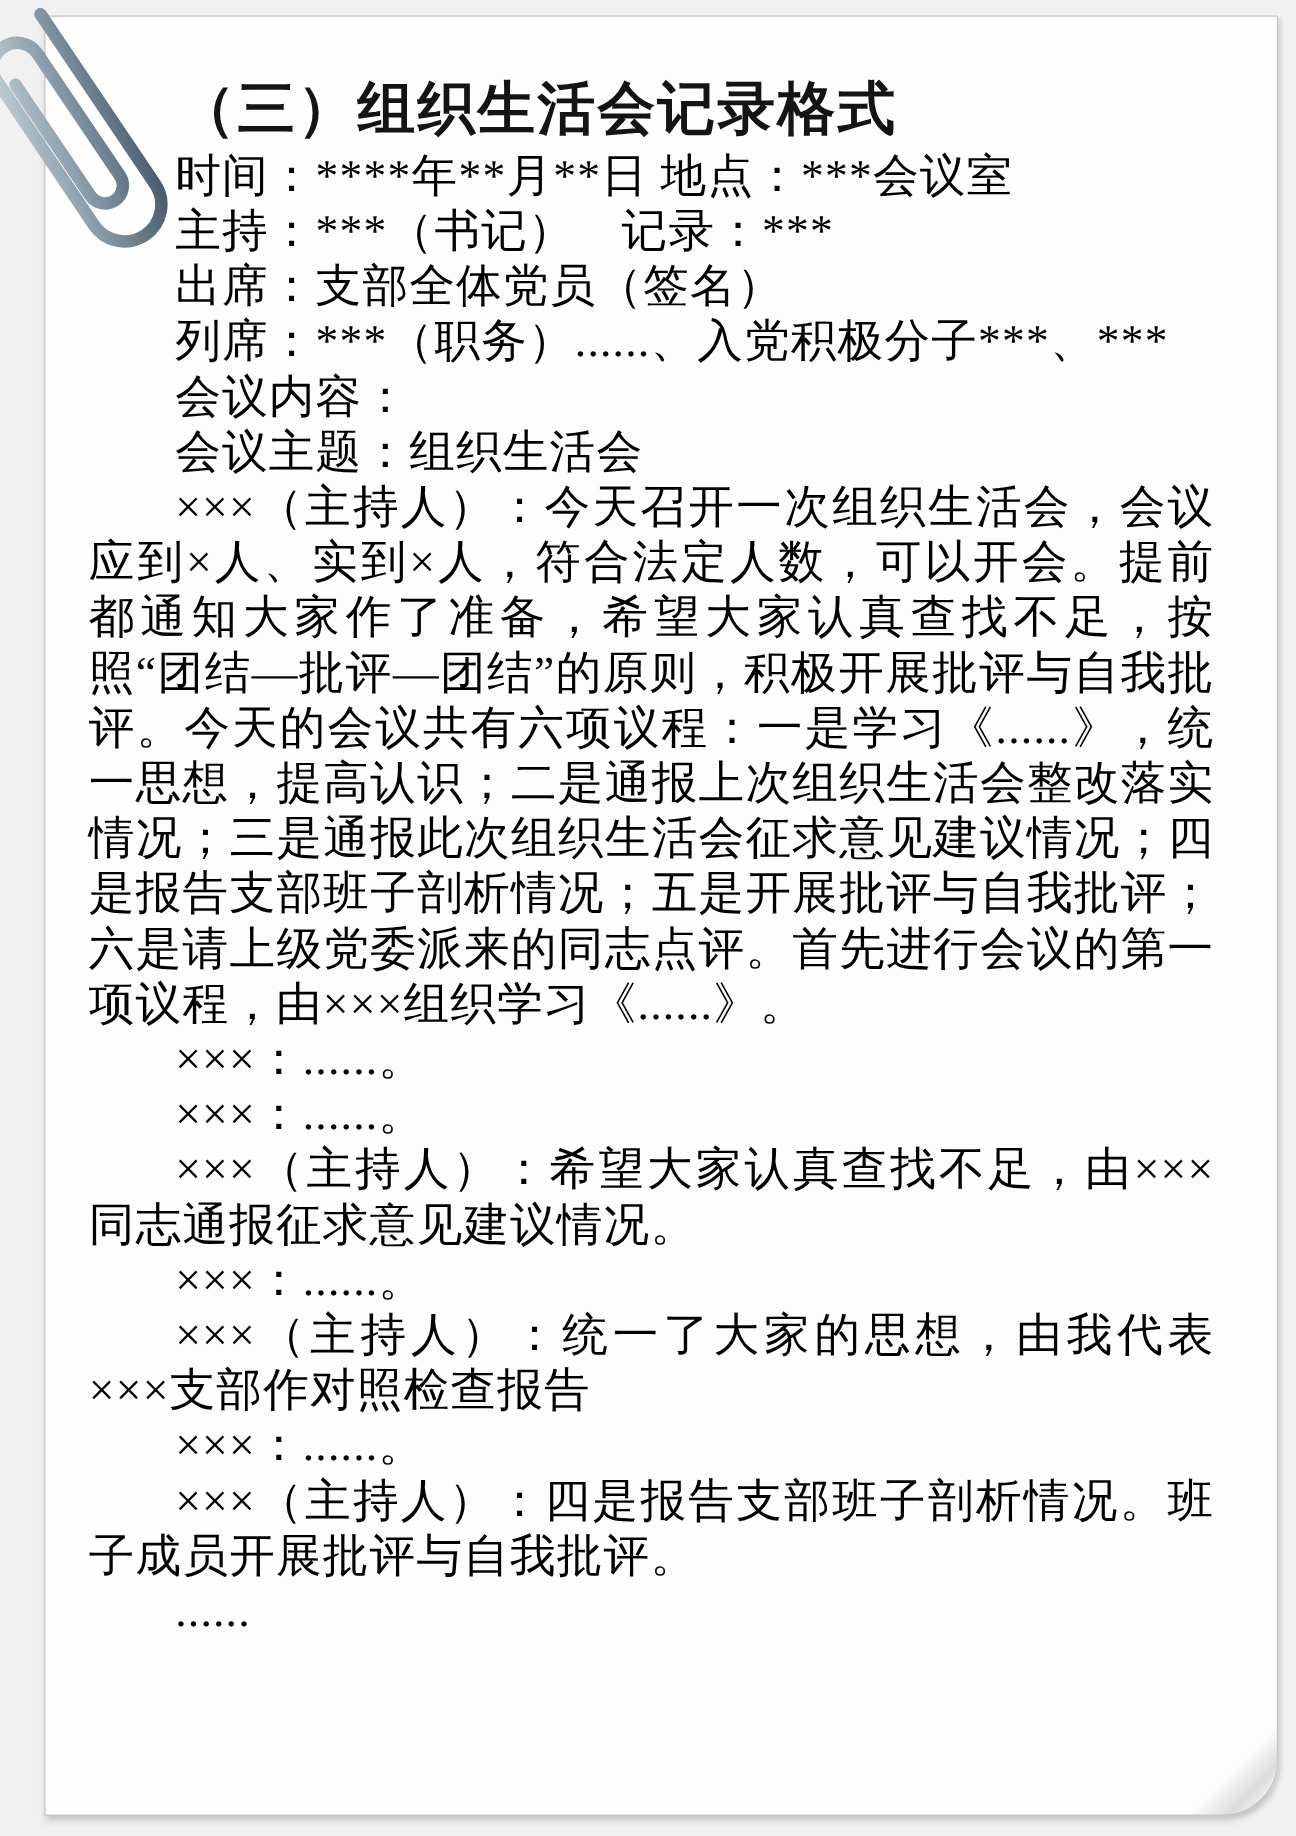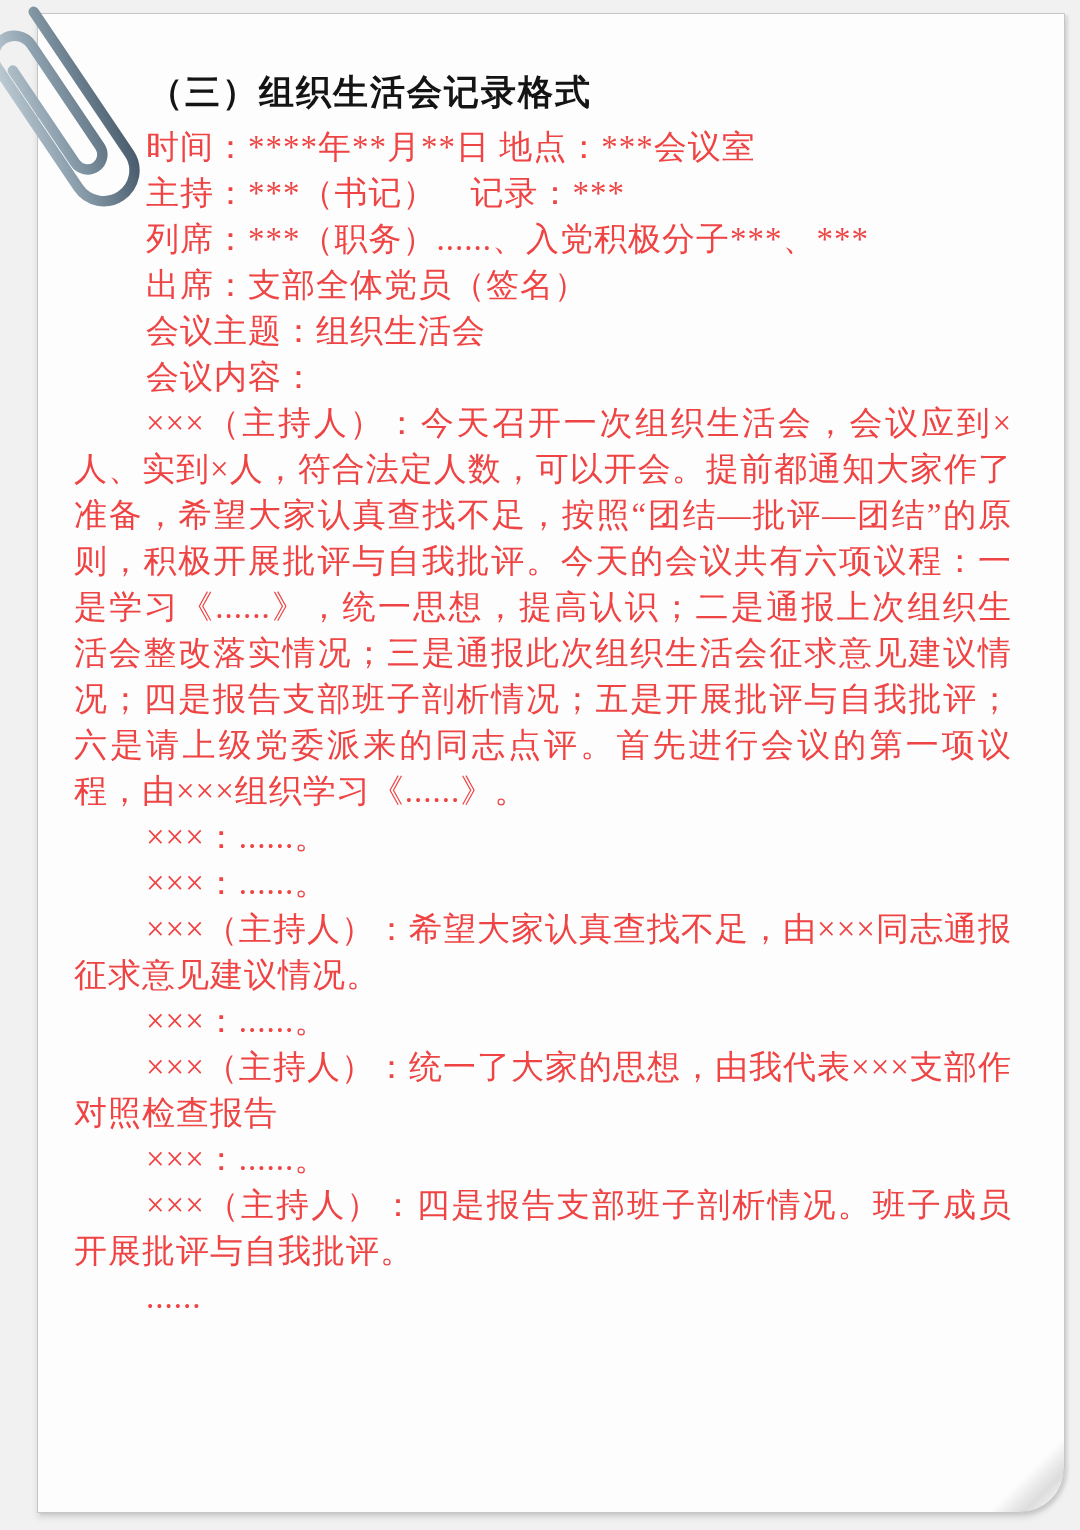--- a/index.html
+++ b/index.html
@@ -42,49 +42,49 @@
     left: 26px;
     top: -26px;
     width: 104px;
     height: 280px;
     transform: rotate(-34deg);
     transform-origin: 50% 50%;
   }
   .doc-title {
     font-family: "Liberation Sans", sans-serif;
     font-weight: bold;
-    font-size: 35px;
+    font-size: 48px;
     line-height: 48px;
     color: #141414;
     margin: 8px 0 8px 0;
     text-indent: 74px;
     letter-spacing: 2px;
   }
   .doc-body p {
-    font-size: 33px;
+    font-size: 38px;
     line-height: 46px;
-    color: #ef4444;
+    color: #000000;
     margin: 0;
     text-indent: 72px;
     text-align: justify;
     letter-spacing: 1px;
   }
 </style>
 </head>
 <body>
 
 <div class="paper">
   <h1 class="doc-title">（三）组织生活会记录格式</h1>
   <div class="doc-body">
     <p>时间：****年**月**日 地点：***会议室</p>
     <p>主持：***（书记）　记录：***</p>
+    <p>出席：支部全体党员（签名）</p>
     <p>列席：***（职务）......、入党积极分子***、***</p>
-    <p>出席：支部全体党员（签名）</p>
+    <p>会议内容：</p>
     <p>会议主题：组织生活会</p>
-    <p>会议内容：</p>
     <p>×××（主持人）：今天召开一次组织生活会，会议应到×人、实到×人，符合法定人数，可以开会。提前都通知大家作了准备，希望大家认真查找不足，按照“团结—批评—团结”的原则，积极开展批评与自我批评。今天的会议共有六项议程：一是学习《......》，统一思想，提高认识；二是通报上次组织生活会整改落实情况；三是通报此次组织生活会征求意见建议情况；四是报告支部班子剖析情况；五是开展批评与自我批评；六是请上级党委派来的同志点评。首先进行会议的第一项议程，由×××组织学习《......》。</p>
     <p>×××：......。</p>
     <p>×××：......。</p>
     <p>×××（主持人）：希望大家认真查找不足，由×××同志通报征求意见建议情况。</p>
     <p>×××：......。</p>
     <p>×××（主持人）：统一了大家的思想，由我代表×××支部作对照检查报告</p>
     <p>×××：......。</p>
     <p>×××（主持人）：四是报告支部班子剖析情况。班子成员开展批评与自我批评。</p>
     <p>......</p>
   </div>

